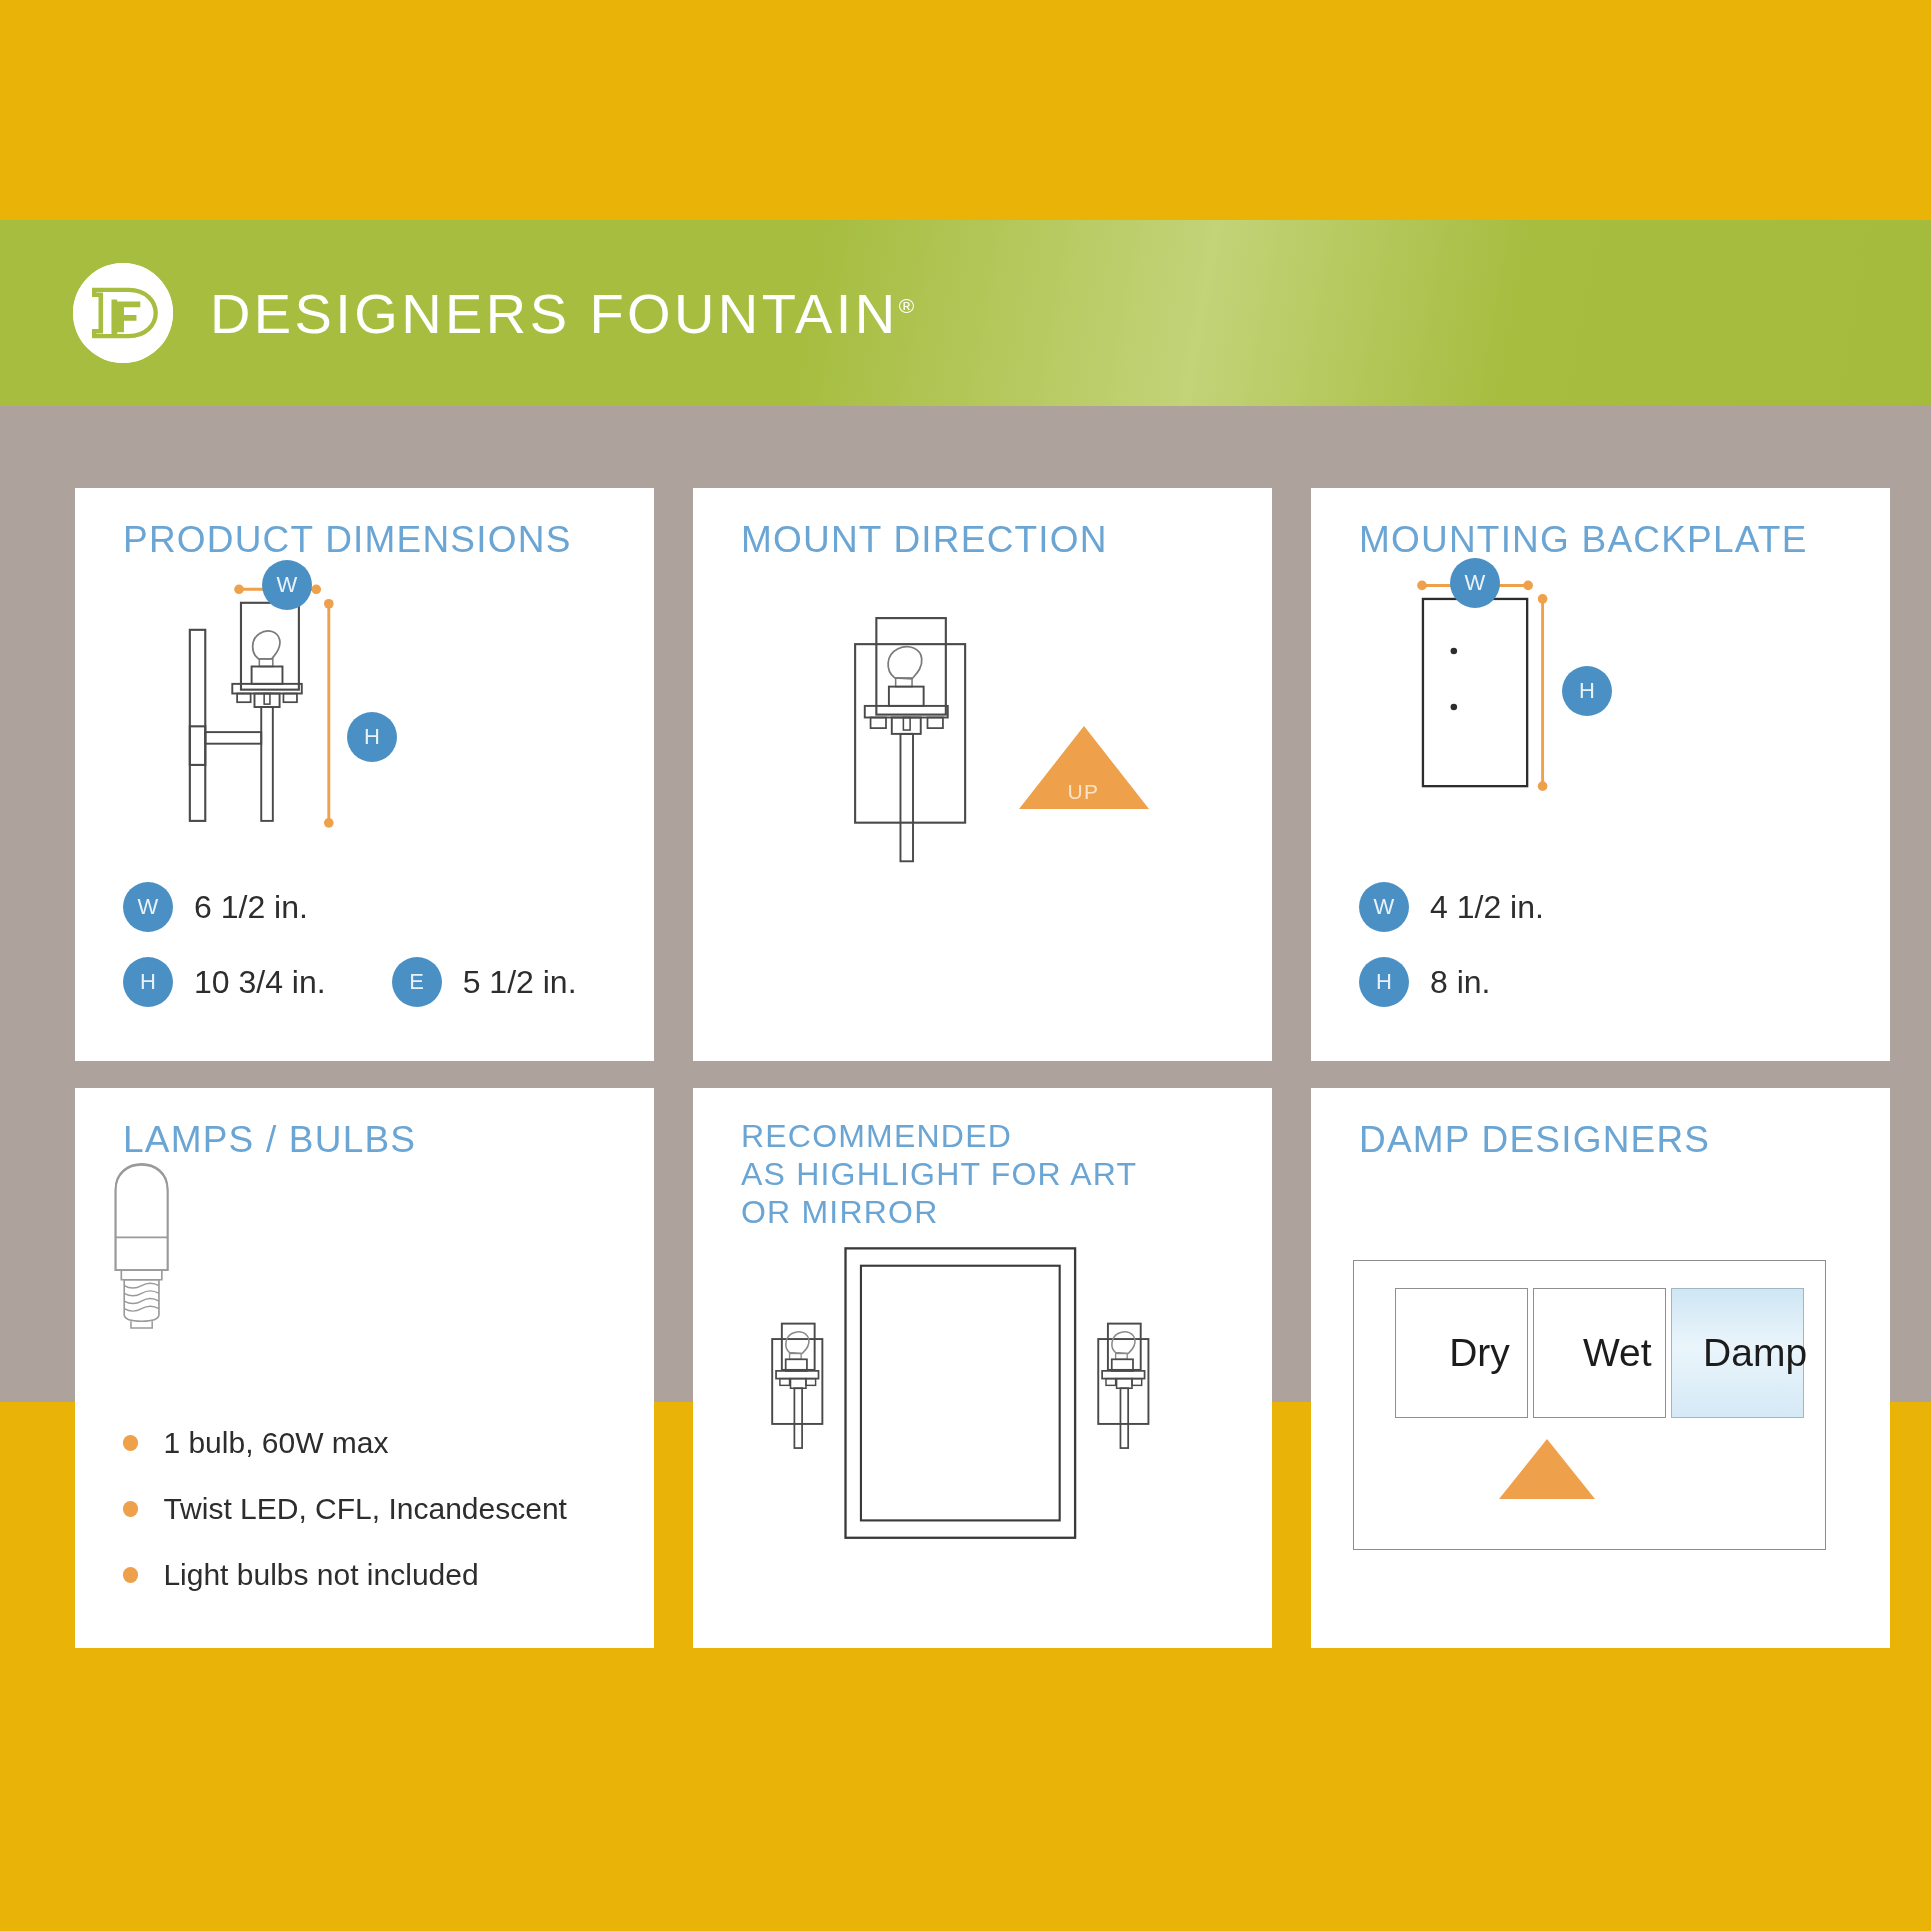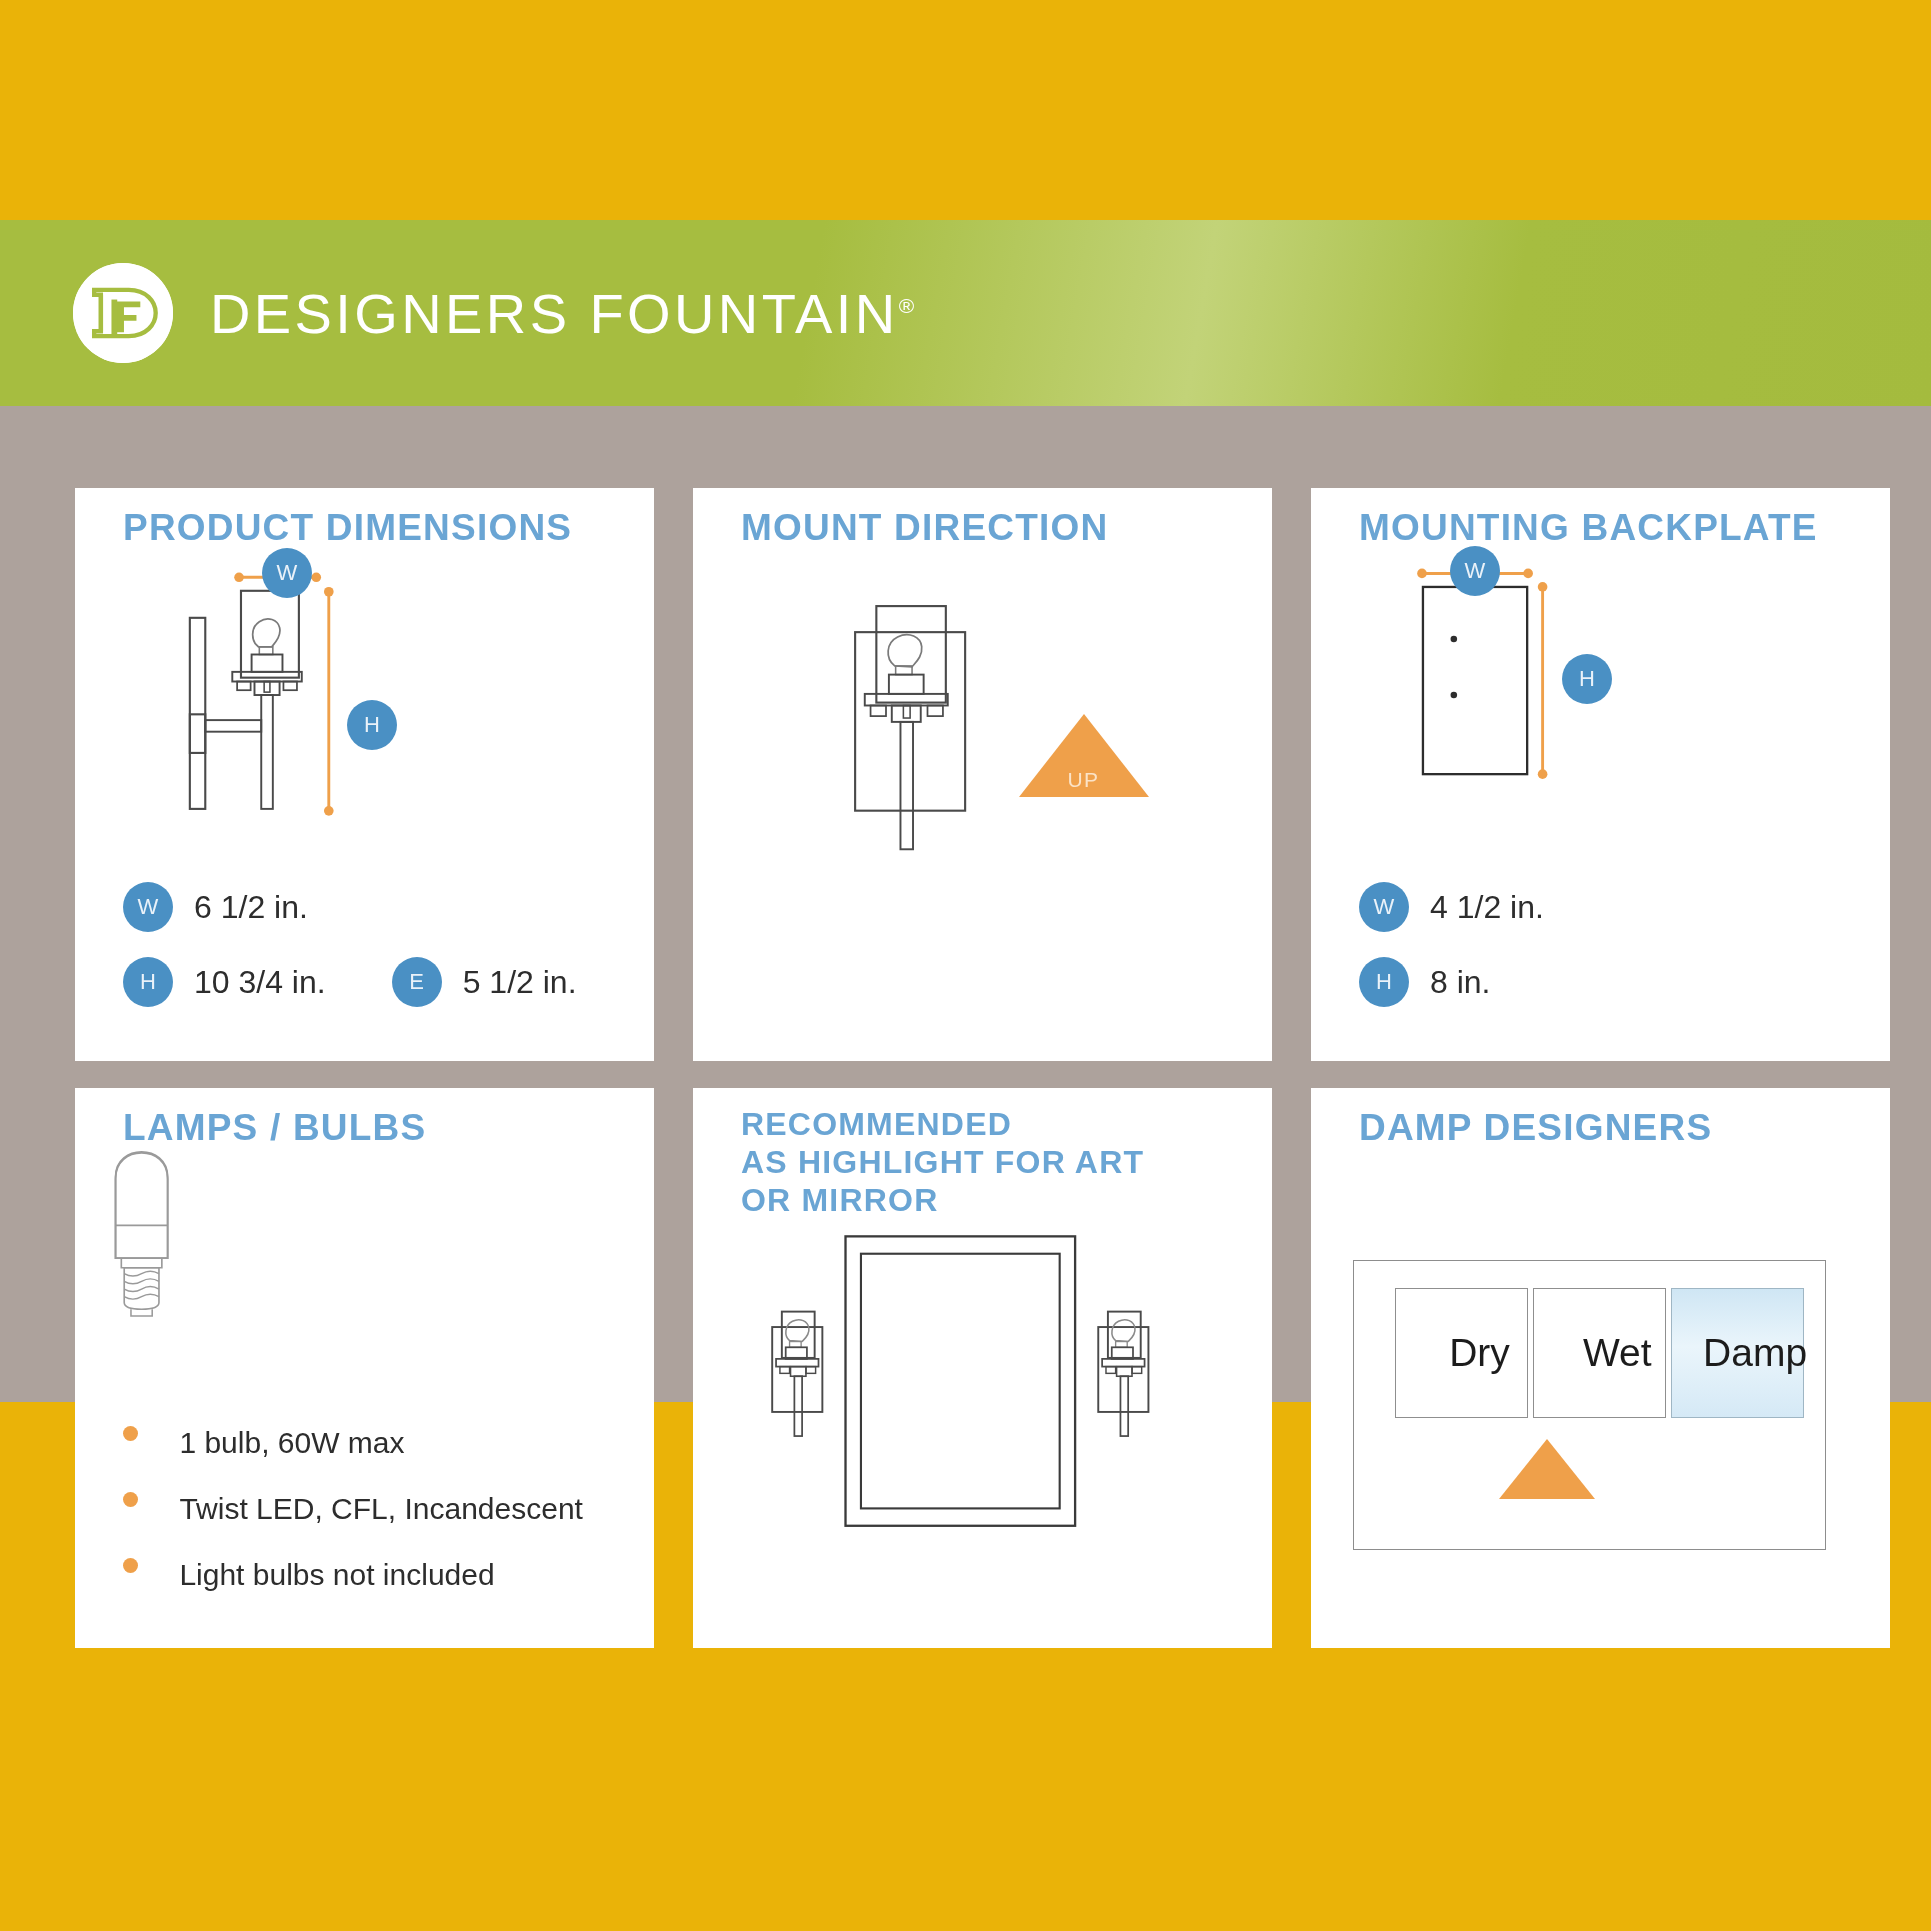--- a/index.html
+++ b/index.html
@@ -44,43 +44,43 @@
     display:grid;
     grid-template-columns:repeat(3, 579px);
     grid-template-rows:573px 560px;
     column-gap:39px; row-gap:27px;
     padding:82px 75px 0 75px;
   }
   .card { background:#ffffff; position:relative; overflow:hidden; }
 
   .card-title {
     color:#6aa5d4; font-size:37px; letter-spacing:1.2px;
-    font-weight:700; line-height:1.18;
-    padding:18px 0 0 48px; white-space:pre-line;
+    font-weight:400; line-height:1.18;
+    padding:30px 0 0 48px; white-space:pre-line;
   }
   .card-title.small { font-size:32px; }
 
   
   .fig { position:relative; width:100%; }
 
   
   .dims { position:absolute; left:48px; }
   .dim-row { display:flex; align-items:center; margin-bottom:25px; }
   .badge {
     width:50px; height:50px; border-radius:50%;
     background:#4a90c4; color:#eaf2f9;
     display:flex; align-items:center; justify-content:center;
     font-size:22px; flex:none;
   }
   .dim-text { font-size:32px; color:#2d2d2d; margin-left:21px; white-space:nowrap; }
   .dim-inline { display:flex; align-items:center; margin-left:66px; }
 
   
   .bullets { position:absolute; left:48px; bottom:56px; }
-  .bullet-row { display:flex; margin-bottom:32px;gap:16px; }
+  .bullet-row { display:flex; align-items:center; margin-bottom:32px; }
   .bullet-row:last-child { margin-bottom:0; }
   .bullet-dot {
     width:15.4px; height:15.4px; border-radius:50%;
     background:#efa04a; flex:none;
   }
   .bullet-text { font-size:30px; color:#2d2d2d; margin-left:25px; white-space:nowrap; }
   .up-tri-wrap { position:absolute; }
   .up-label {
     position:absolute; color:#fbe3c7; font-size:21px; letter-spacing:1.4px;
     width:100%; text-align:center;

